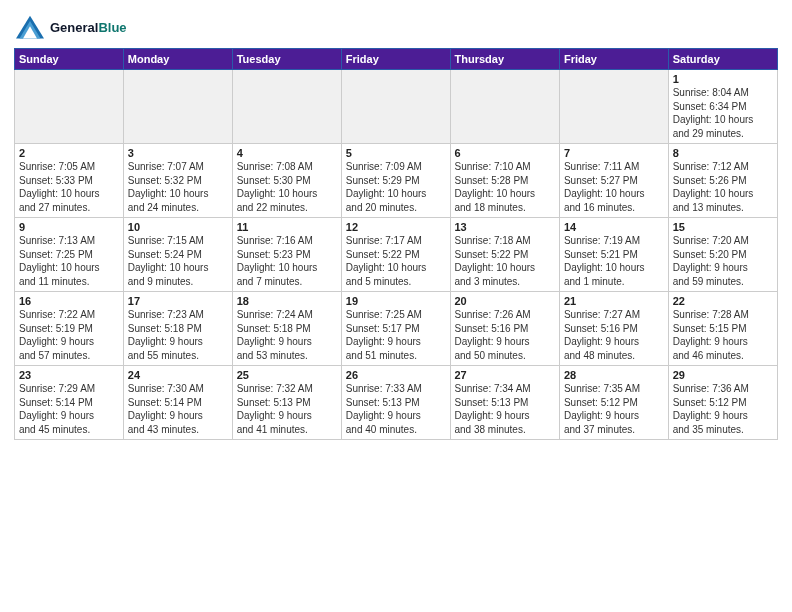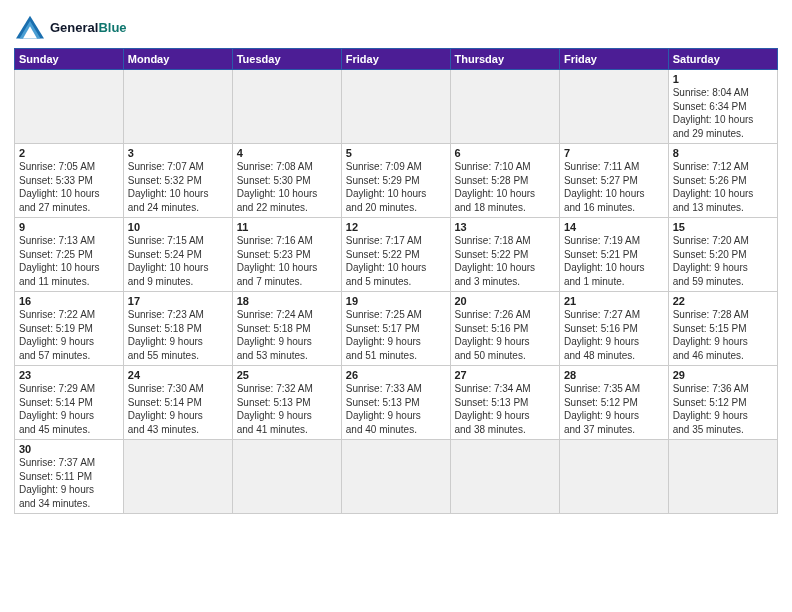--- a/index.html
+++ b/index.html
@@ -342,30 +342,15 @@
 and 37 minutes.</div>
           </td>
           <td>
             <span class="day-num">29</span>
             <div class="day-info" style="white-space: pre-line;">Sunrise: 7:36 AM
 Sunset: 5:12 PM
 Daylight: 9 hours
 and 35 minutes.</div>
           </td>
         </tr>
-        <tr class="last-row">
-          <td>
-            <span class="day-num">30</span>
-            <div class="day-info" style="white-space: pre-line;">Sunrise: 7:37 AM
-Sunset: 5:11 PM
-Daylight: 9 hours
-and 34 minutes.</div>
-          </td>
-          <td class="empty"></td>
-          <td class="empty"></td>
-          <td class="empty"></td>
-          <td class="empty"></td>
-          <td class="empty"></td>
-          <td class="empty"></td>
-        </tr>
       </tbody>
   </table>
 </div>
 
 </body></html>

